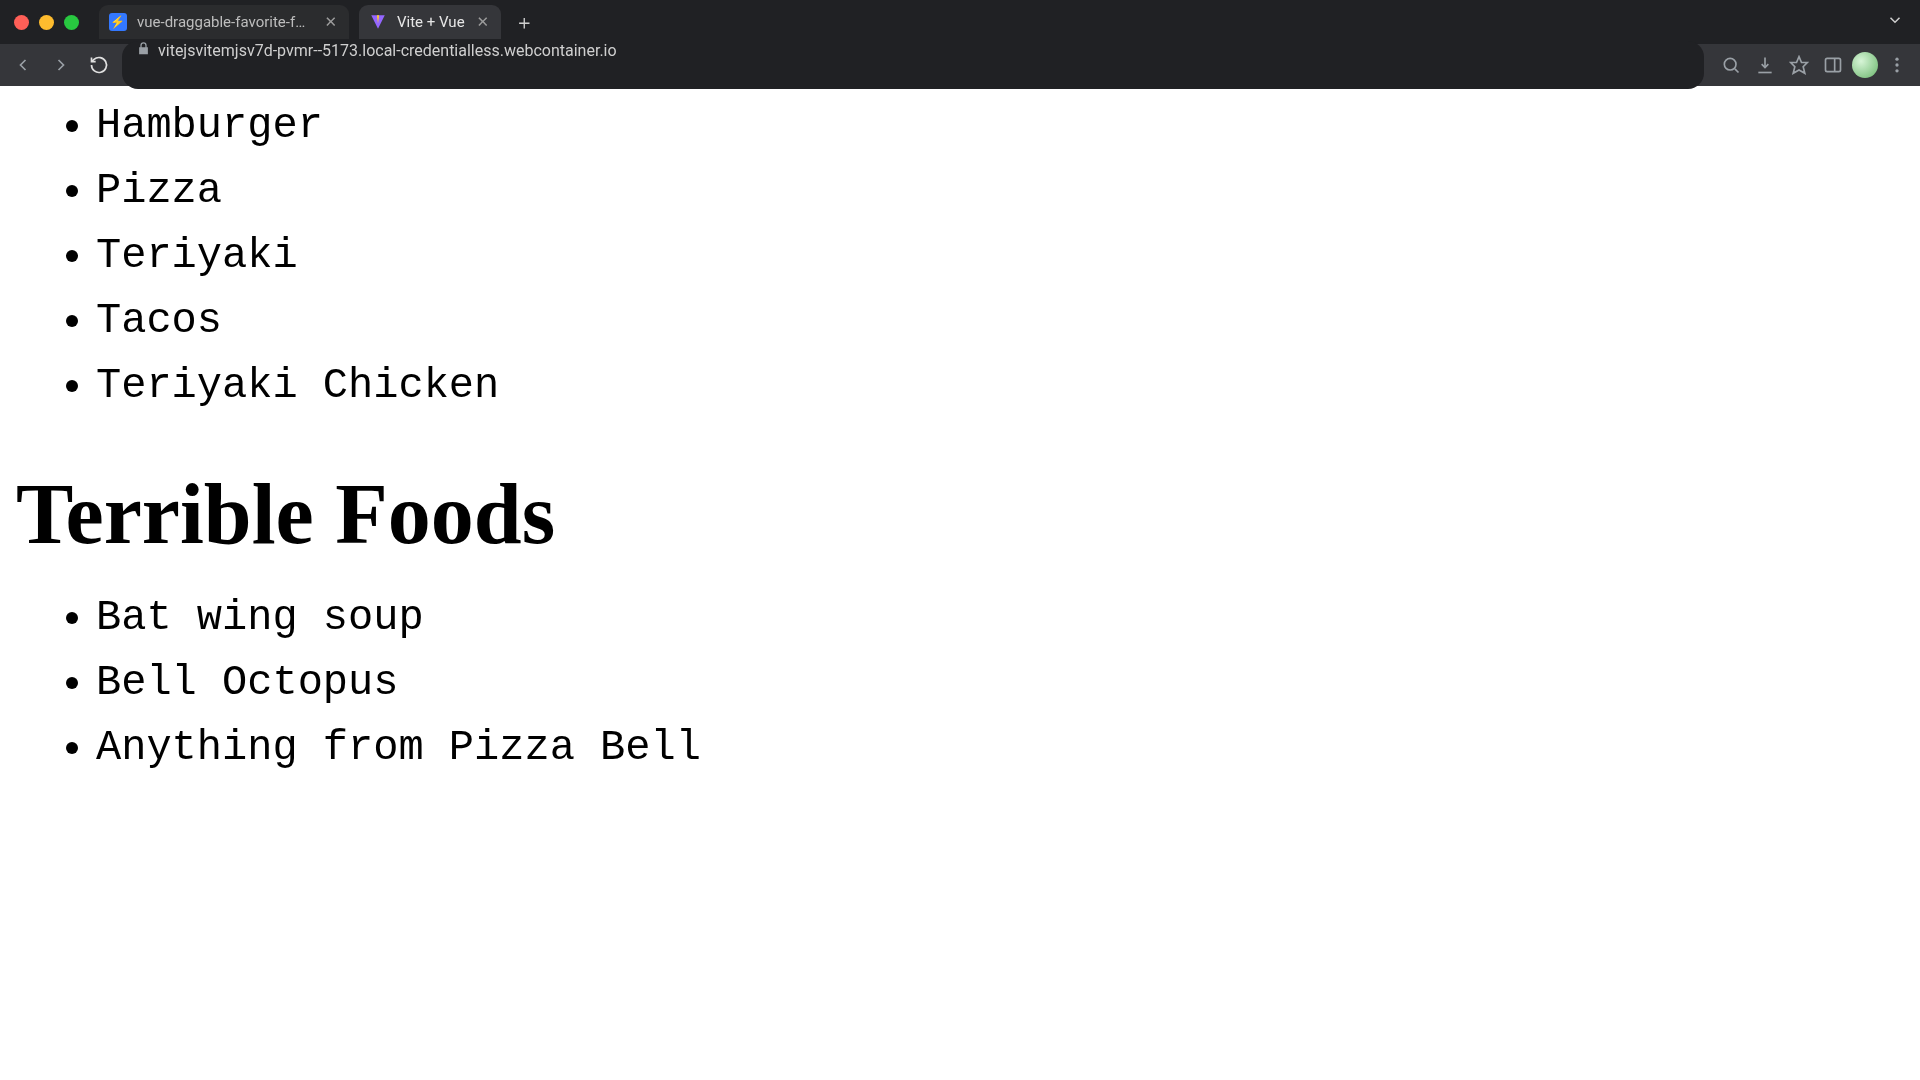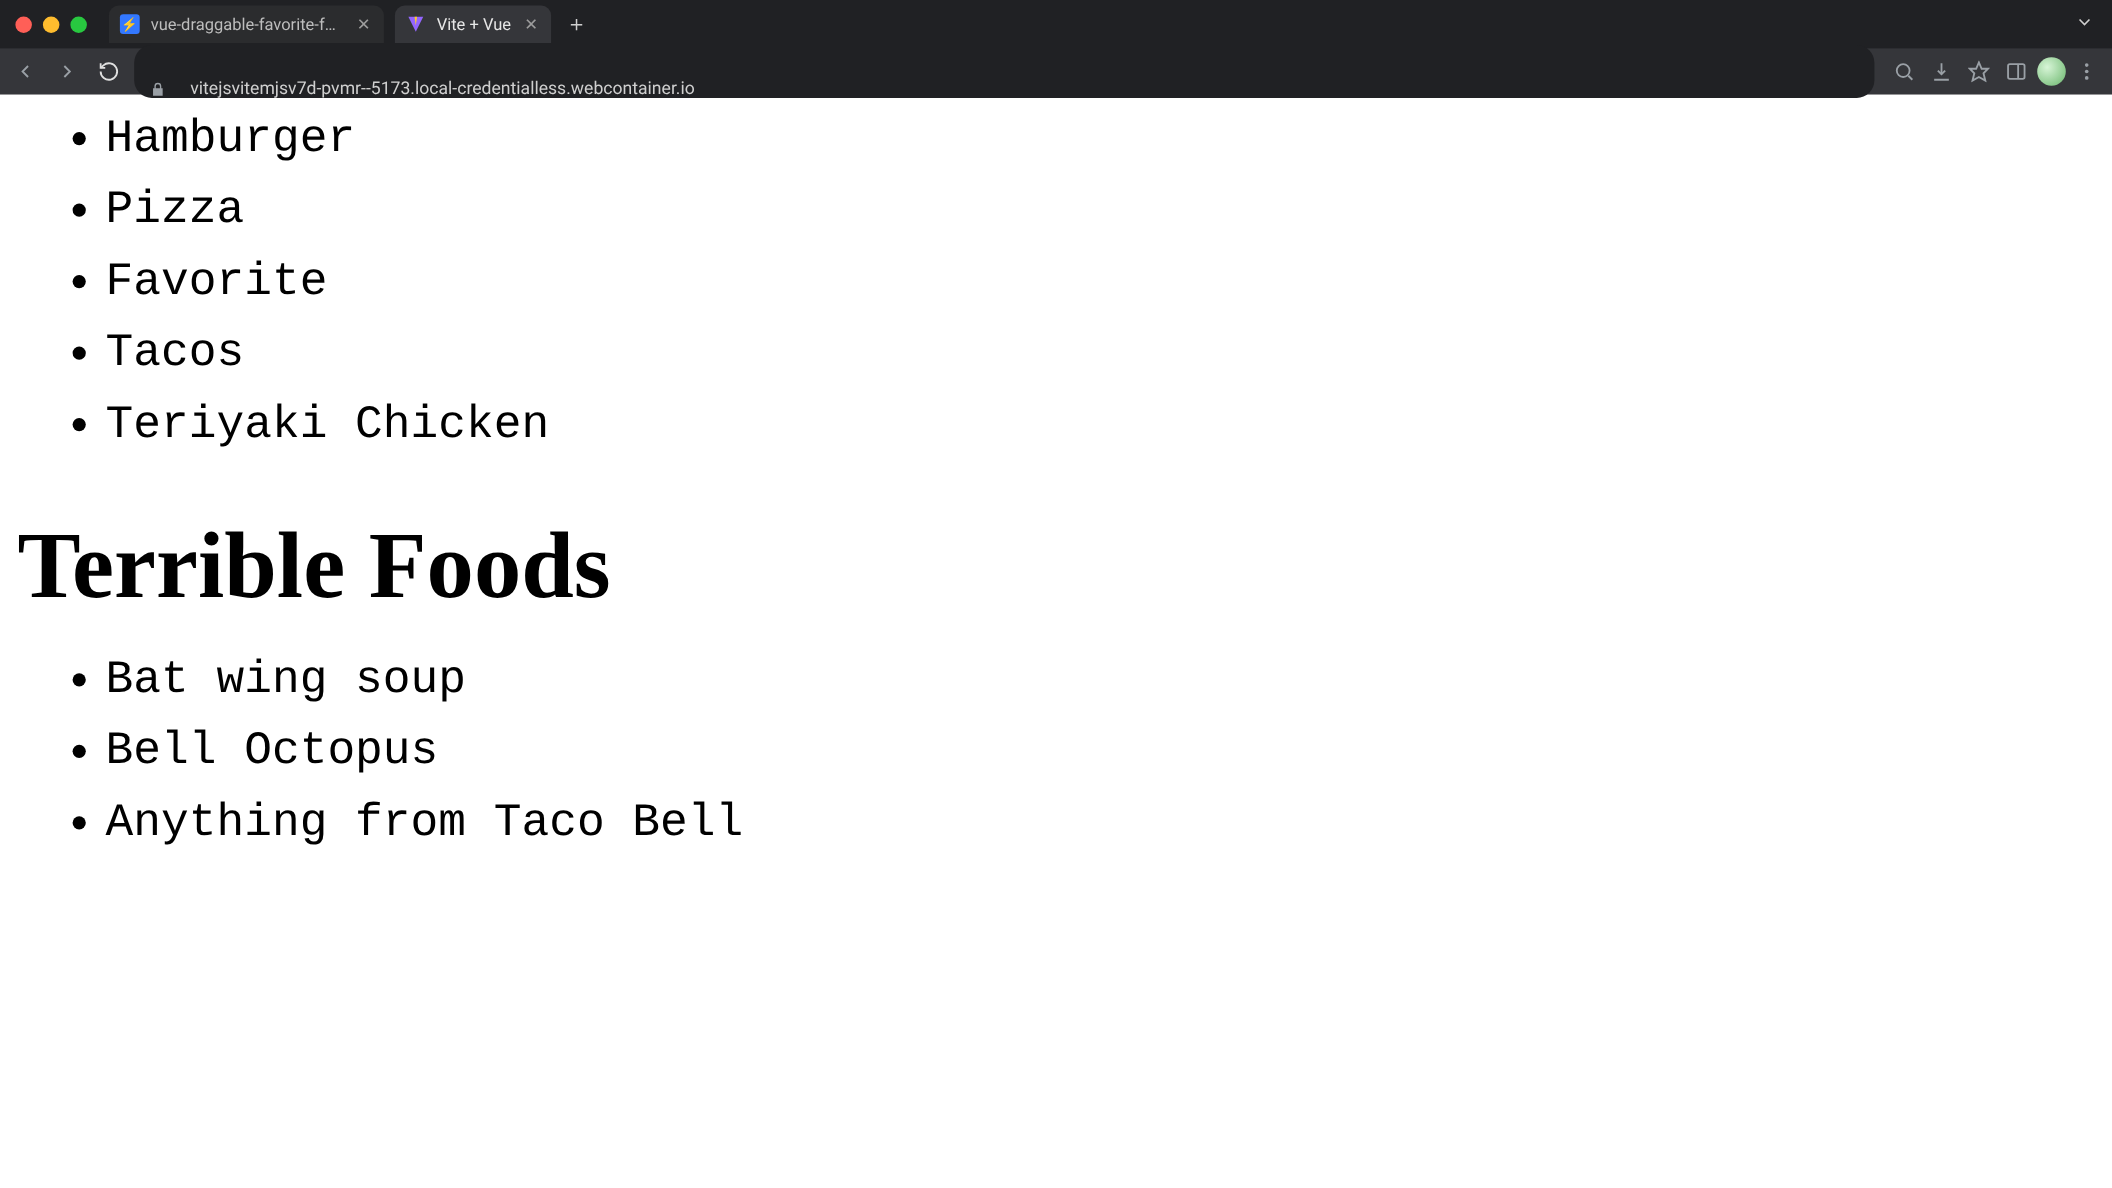--- a/index.html
+++ b/index.html
@@ -94,25 +94,25 @@
       cursor: pointer;
     }
     .tb-icon svg { width: 20px; height: 20px; }
     .tb-icon.enabled { color: #e0e0e0; }
     .addrbar {
       flex: 1;
       height: 48px;
       background: #202124;
       border-radius: 16px;
       display: flex;
-      align-items: flex-end;
+      align-items: flex-start;
       padding: 0 14px;
       color: #cfcfcf;
       font-size: 16px;
-      gap: 22px;
+      gap: 7px;
     }
     .addrbar .lock { color: #9aa0a6; display:flex; align-items:center; }
     .addrbar input.url {
       flex: 1; background: transparent; border: none; outline: none;
       color: #cfcfcf; font-size: 16px;
       font-family: inherit;
     }
     .right-icons {
       display: flex; align-items: center; gap: 4px; padding-left: 4px;
     }
@@ -251,26 +251,26 @@
     </div>
   </div>
 </div>
 
 <div class="viewport">
   <div class="page">
 
     <ul>
       <li>Hamburger</li>
       <li>Pizza</li>
-      <li>Favorite</li>
+      <li>Teriyaki</li>
       <li>Tacos</li>
       <li>Teriyaki Chicken</li>
     </ul>
 
     <h1>Terrible Foods</h1>
     <ul>
       <li>Bat wing soup</li>
       <li>Bell Octopus</li>
-      <li>Anything from Taco Bell</li>
+      <li>Anything from Pizza Bell</li>
     </ul>
 
   </div>
 </div>
 
 </body></html>

